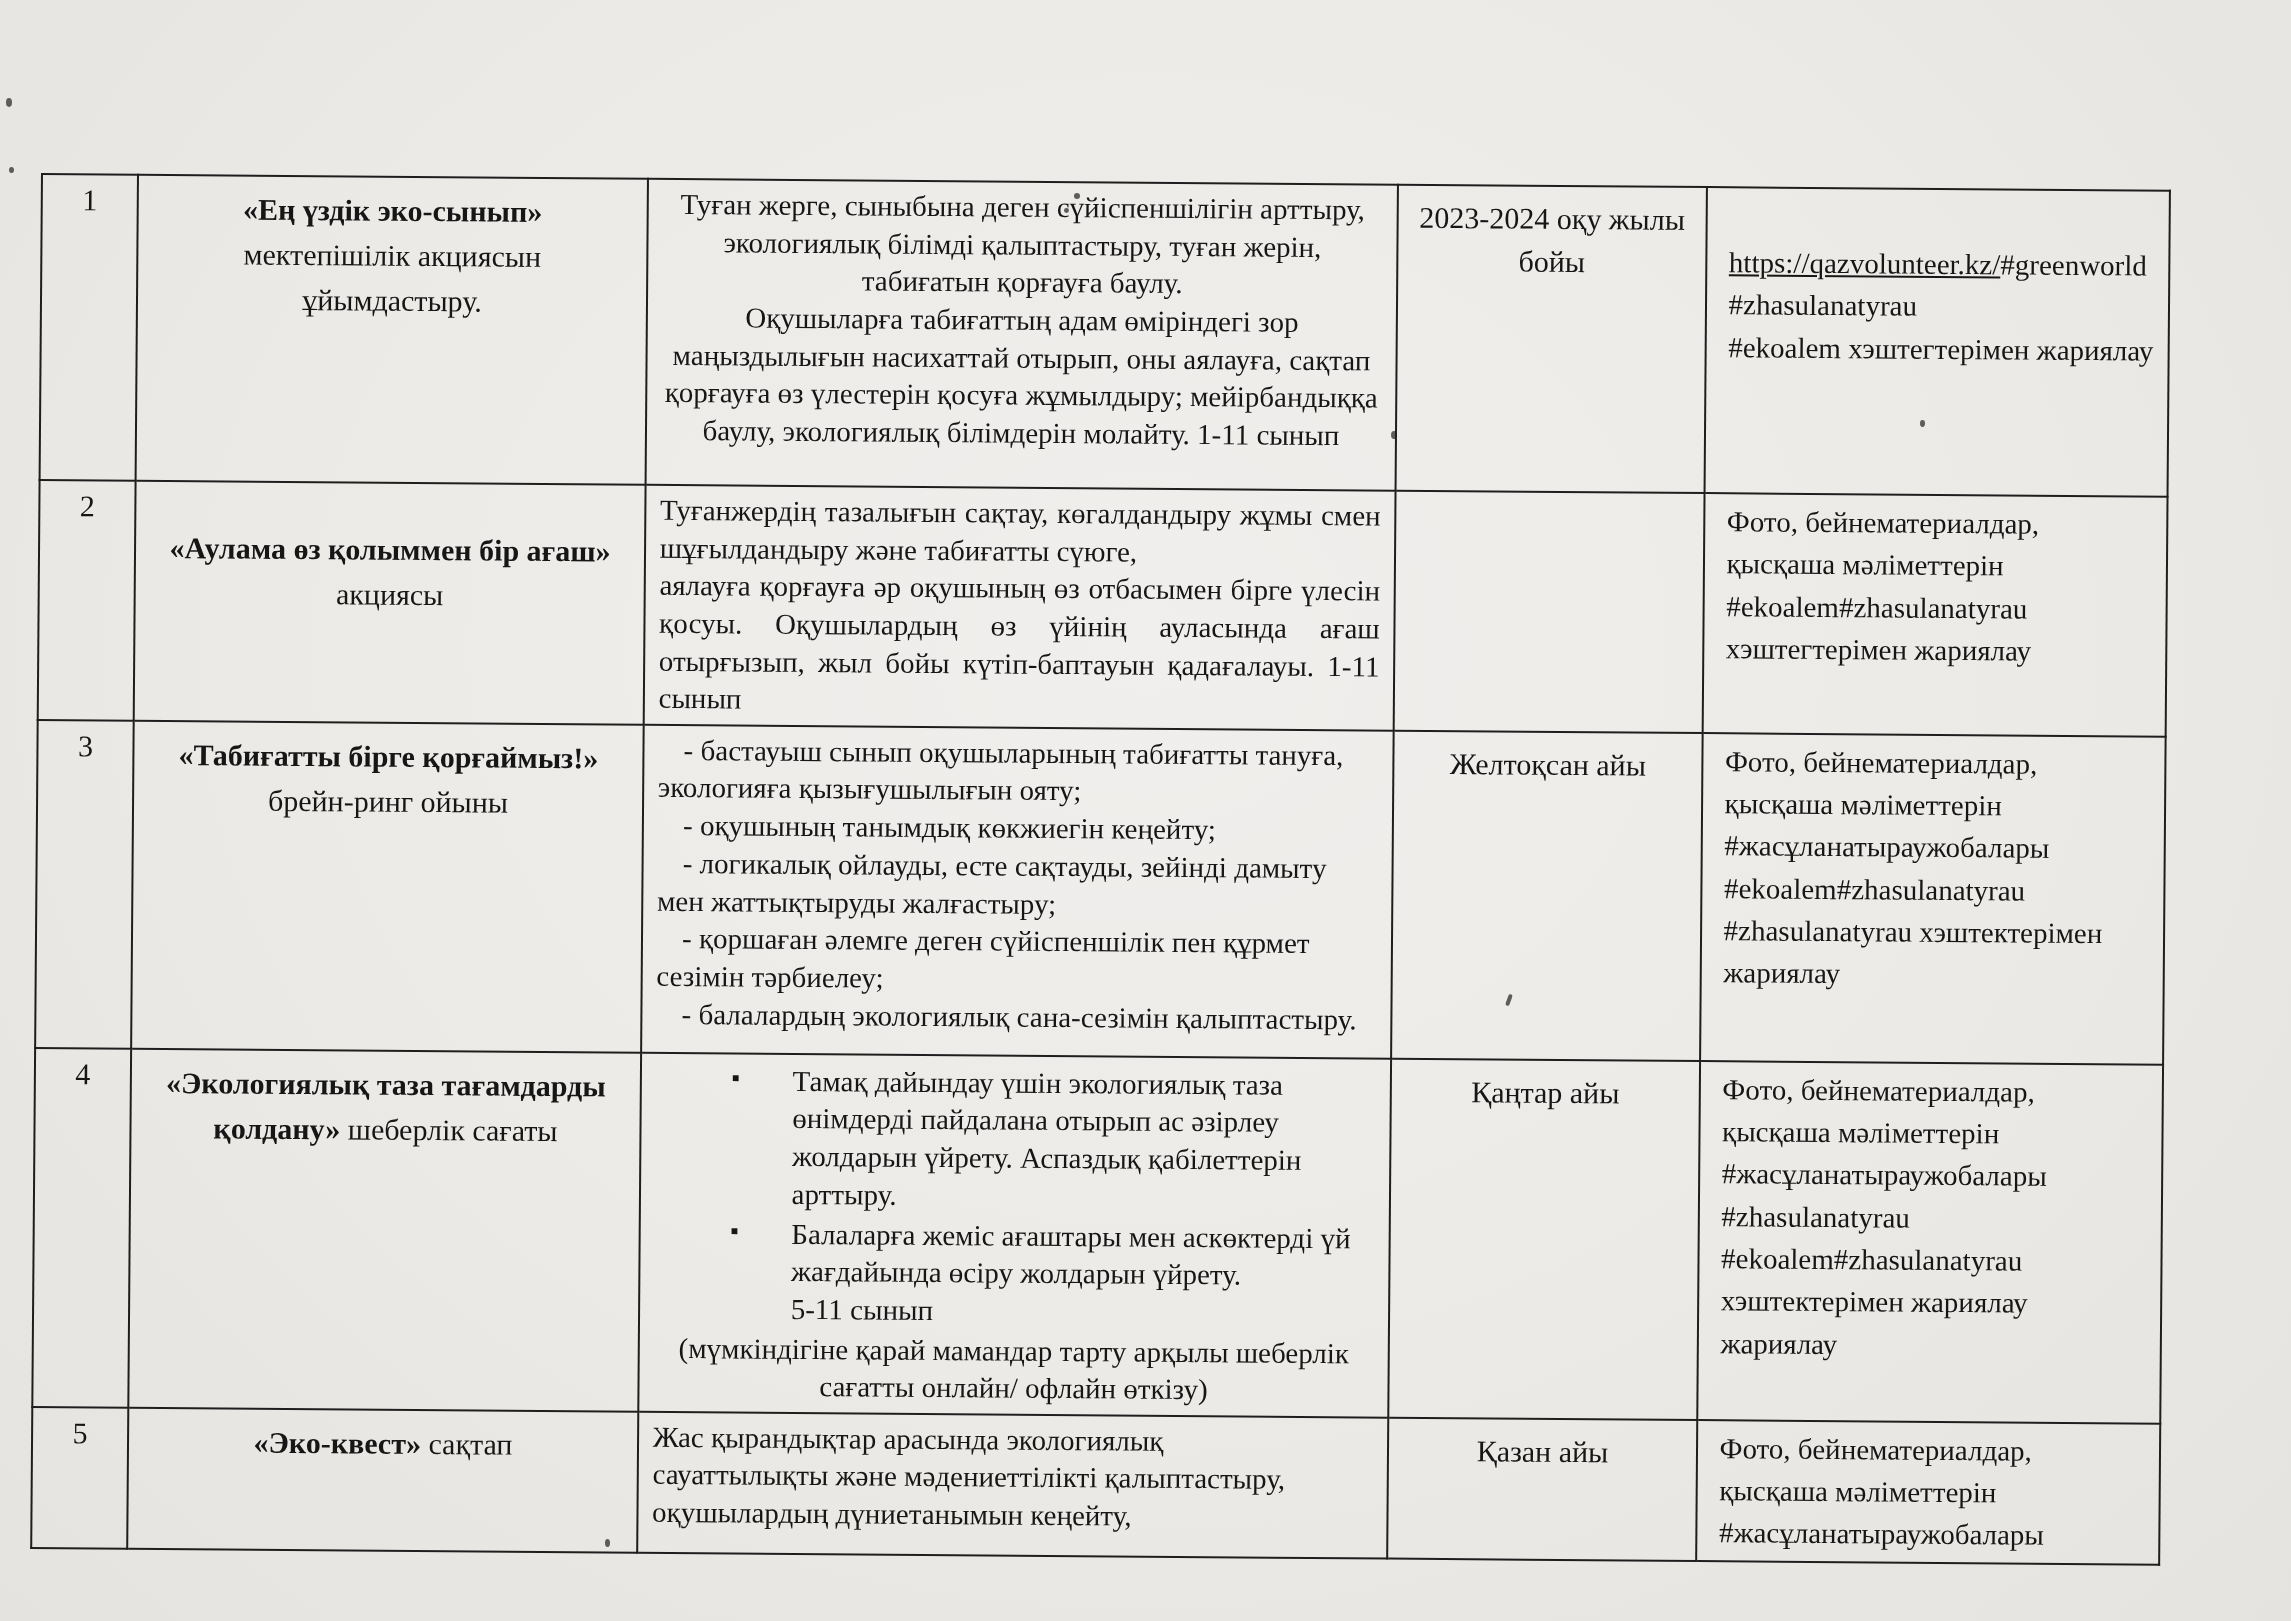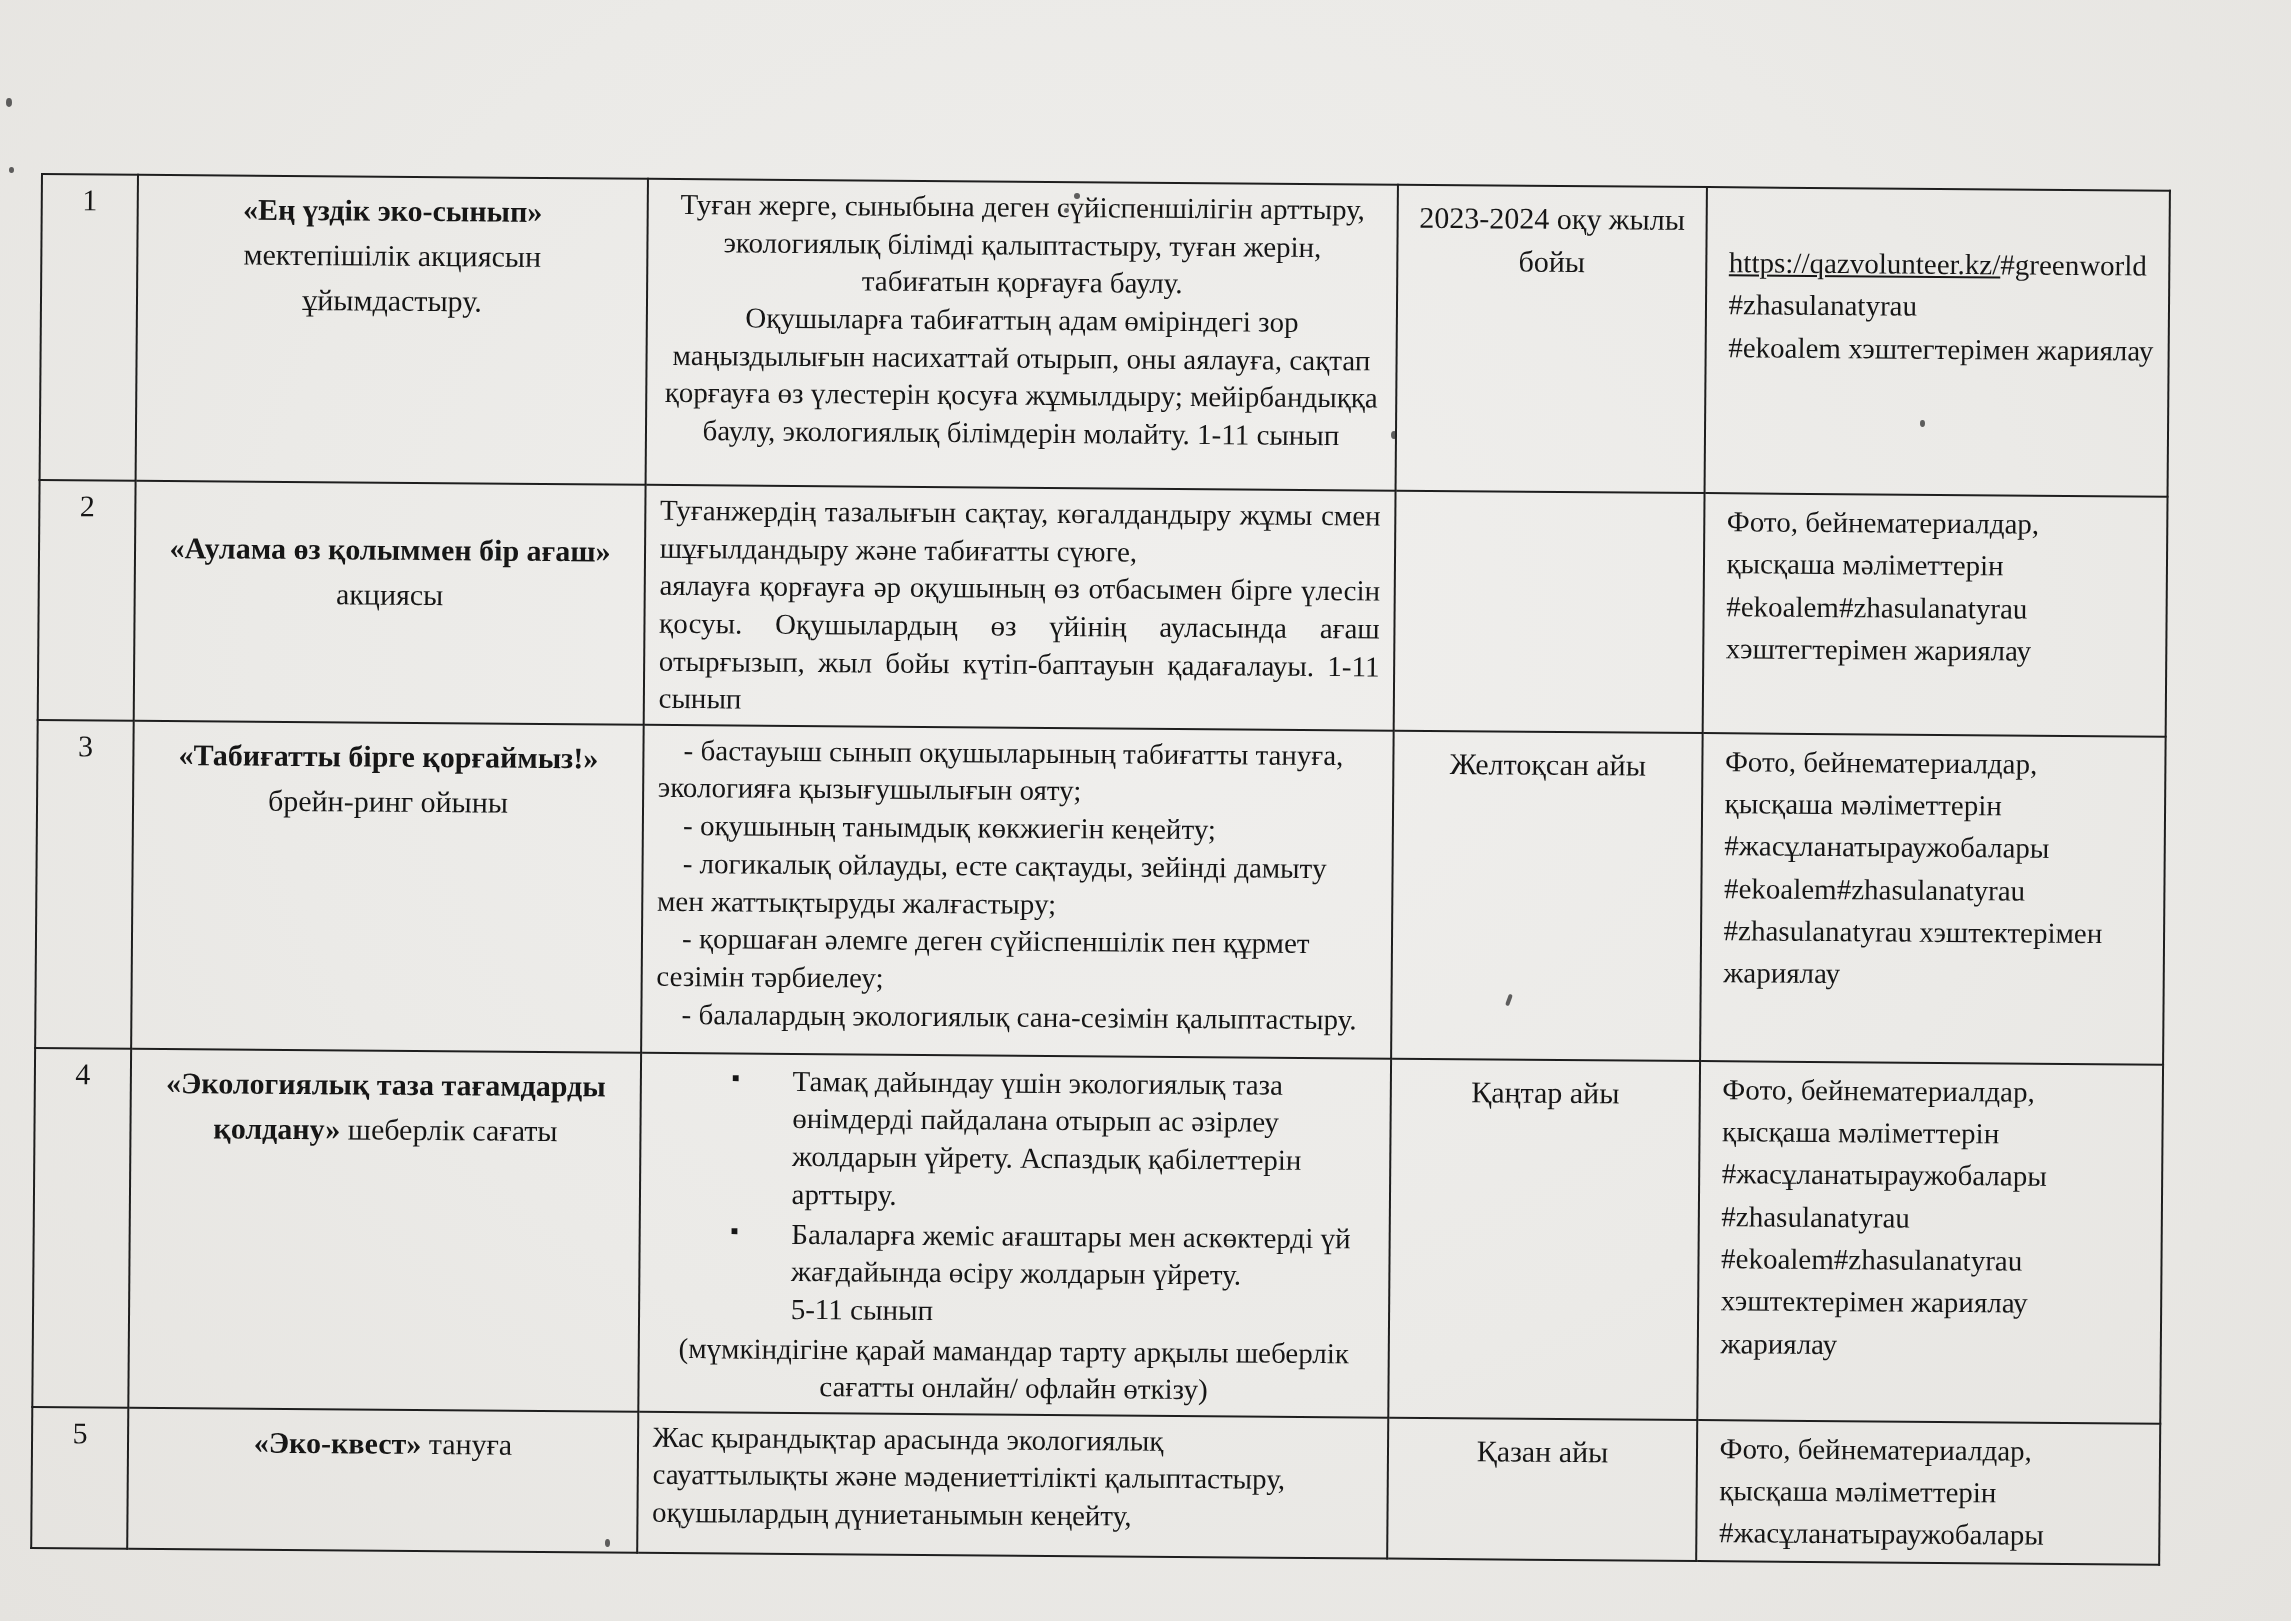--- a/index.html
+++ b/index.html
@@ -137,21 +137,21 @@
 қысқаша мәліметтерін
 #жасұланатыраужобалары
 #zhasulanatyrau
 #ekoalem#zhasulanatyrau
 хэштектерімен жариялау
 жариялау</span></td>
         </tr>
 
         <tr style="height:137px">
           <td class="num">5</td>
-          <td class="name"><span class="strong">«Эко-квест»</span><span> тануға</span></td>
+          <td class="name"><span class="strong">«Эко-квест»</span><span> сақтап</span></td>
           <td class="desc">
             <p>Жас қырандықтар арасында экологиялық
 сауаттылықты және мәдениеттілікті қалыптастыру,
 оқушылардың дүниетанымын кеңейту,</p>
           </td>
           <td class="time">Қазан айы</td>
           <td class="pub"><span>Фото, бейнематериалдар,
 қысқаша мәліметтерін
 #жасұланатыраужобалары</span></td>
         </tr>

